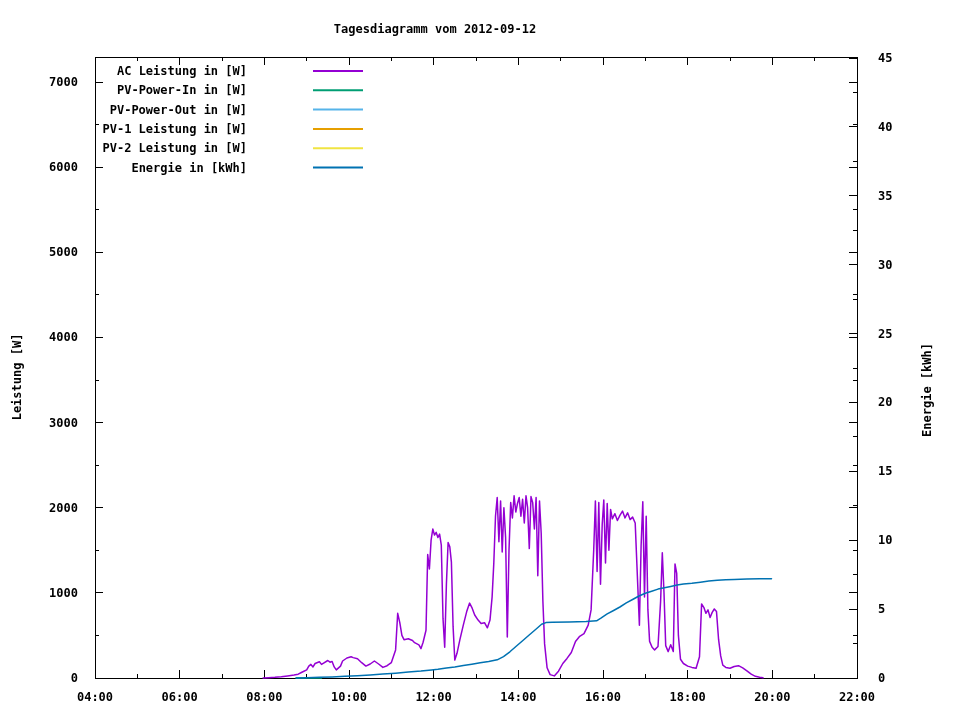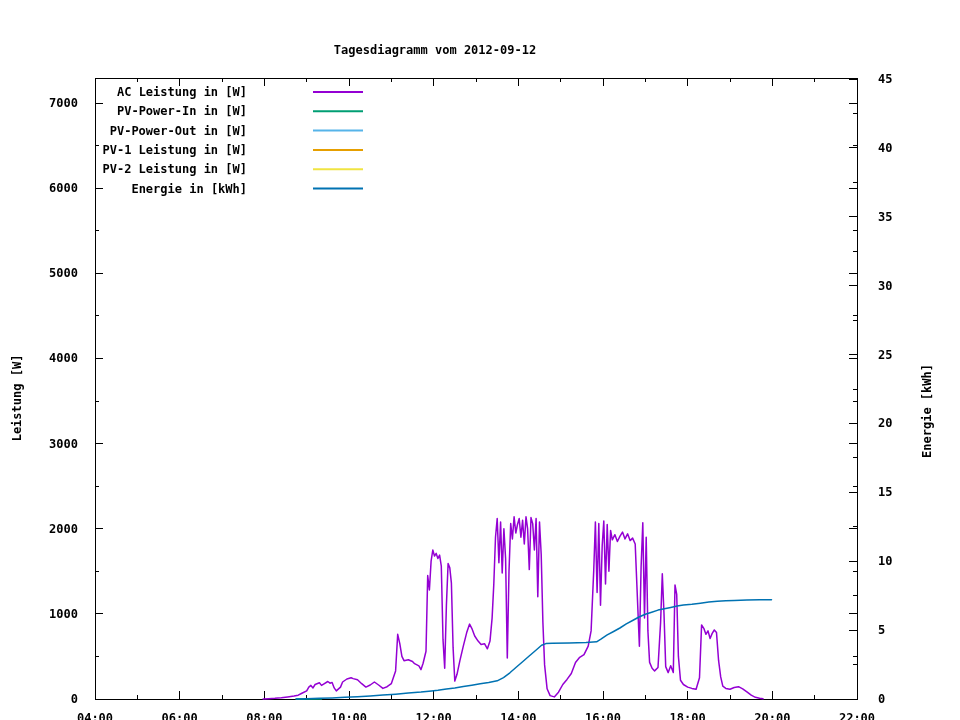--- a/index.html
+++ b/index.html
@@ -1,16 +1,16 @@
 <!DOCTYPE html>
 <html><head>
 <meta charset="utf-8">
 <style>
   html,body{margin:0;padding:0;background:#ffffff;width:960px;height:720px;overflow:hidden;}
-  .stage{position:relative;width:960px;height:612px;background:#fff;margin-top:21px;}
+  .stage{position:relative;width:960px;height:612px;background:#fff;}
   svg{display:block;}
   text{font-family:"DejaVu Sans Mono","Liberation Mono",monospace;font-weight:bold;font-size:12px;fill:#000;}
   .frame, .tick{stroke:#000;stroke-width:1;shape-rendering:crispEdges;fill:none;}
   .curve{fill:none;stroke-linejoin:round;stroke-linecap:round;}
   .legend-line{stroke-width:2;}
 </style>
 </head>
 <body>
 
 <div class="stage">

